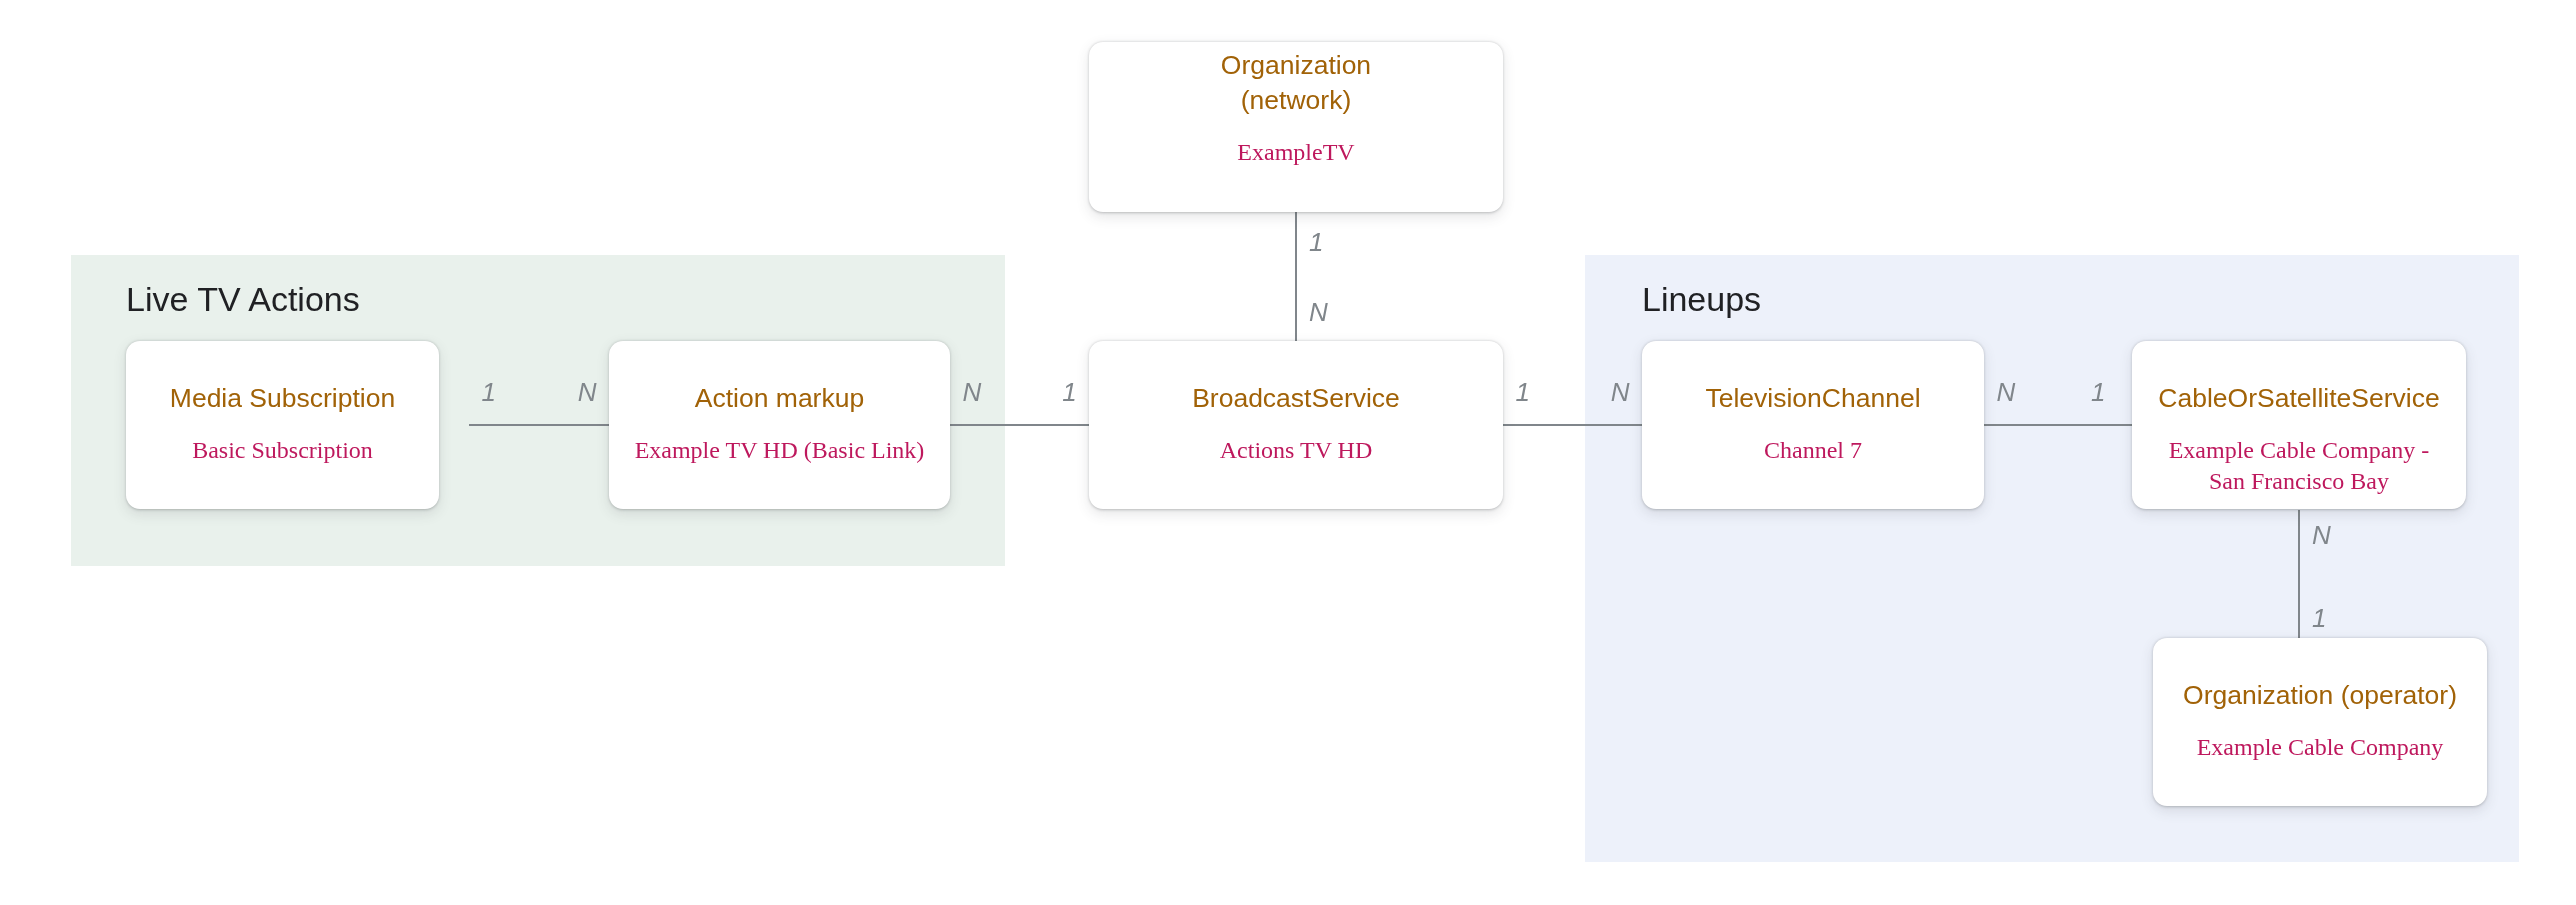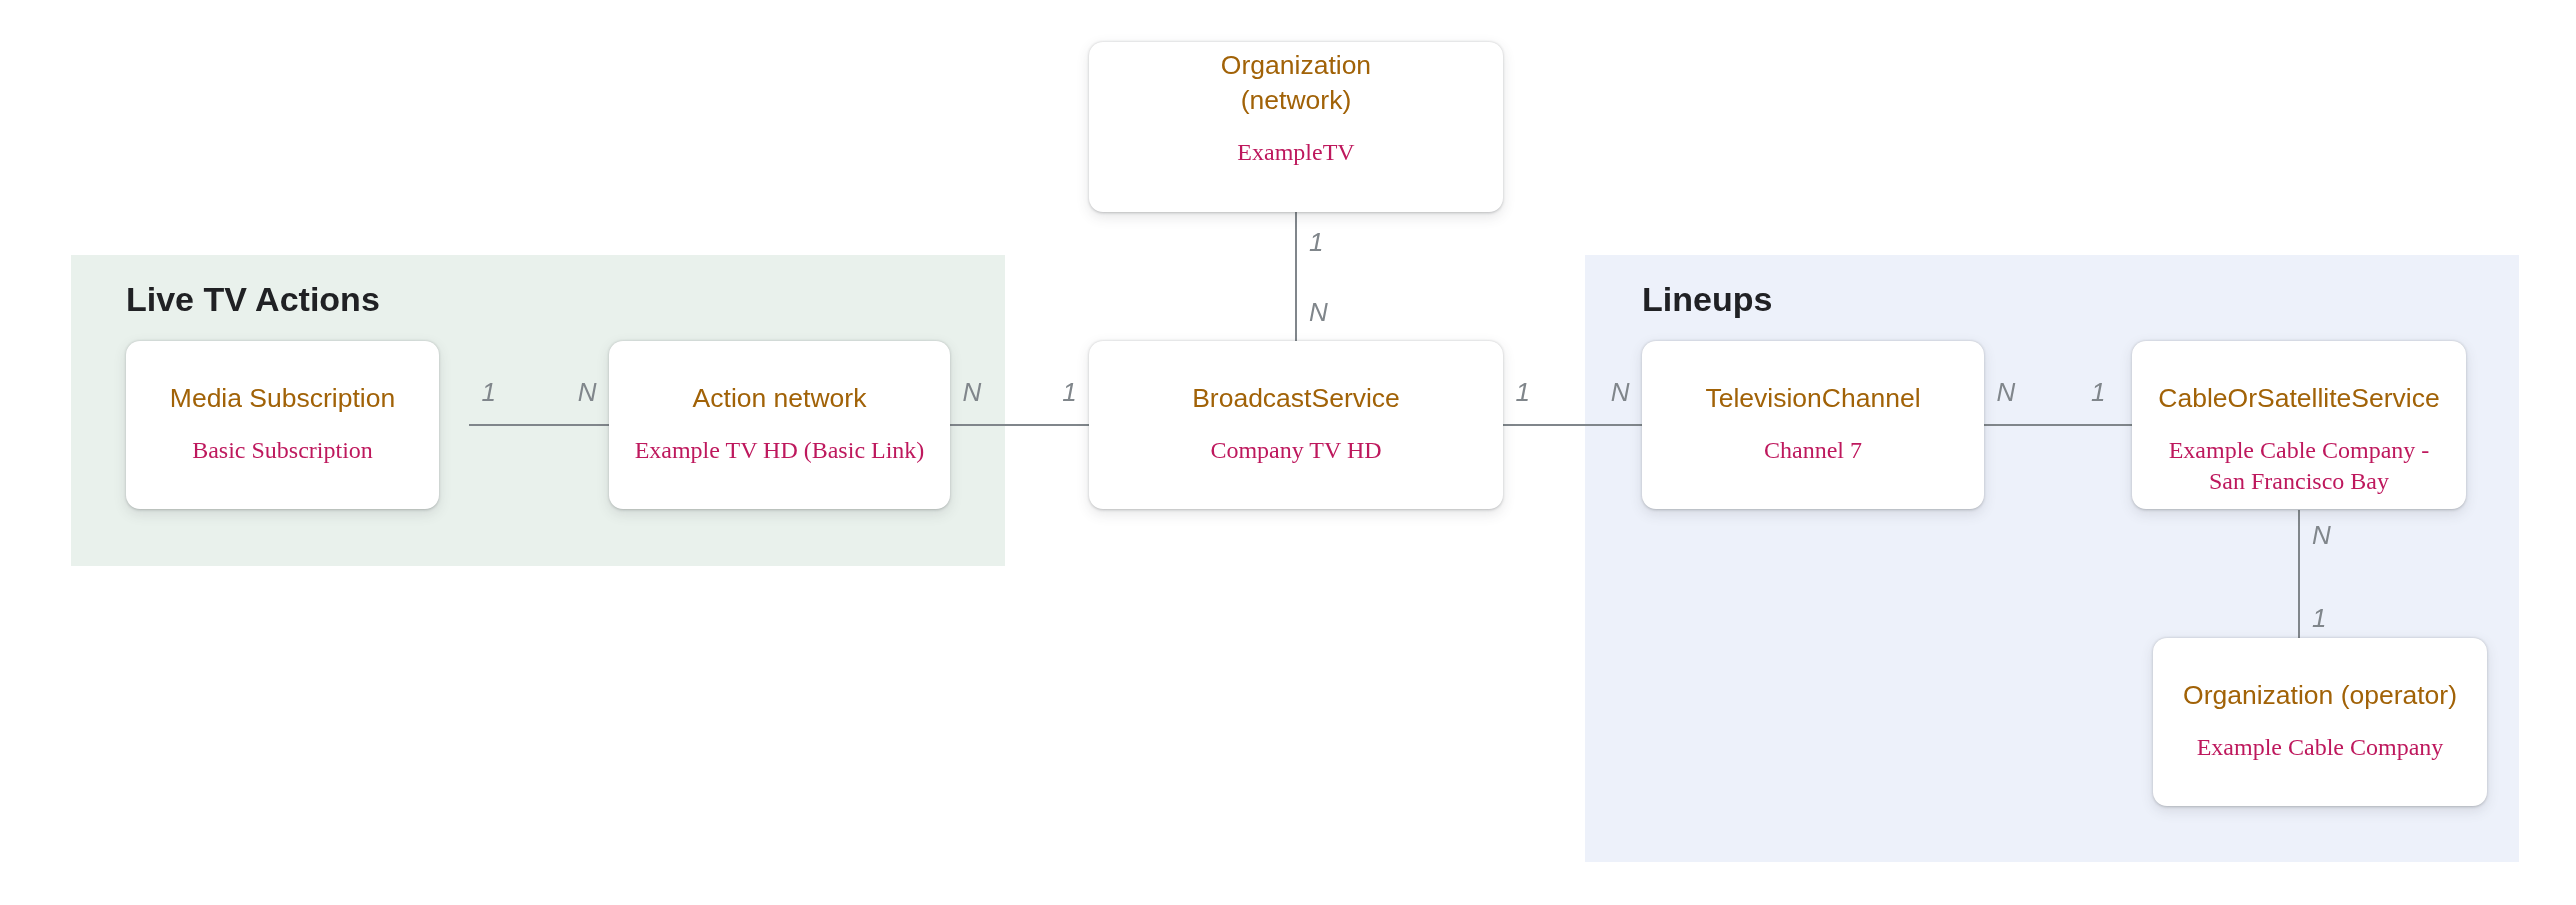--- a/index.html
+++ b/index.html
@@ -11,21 +11,21 @@
     font-family: "Liberation Sans", sans-serif;
     overflow: hidden;
   }
 
   
   .group { position: absolute; }
   .group-live    { left: 71px;   top: 255px; width: 934px; height: 311px; background: #e9f1ec; }
   .group-lineups { left: 1585px; top: 255px; width: 934px; height: 607px; background: #edf1fa; }
   .group-label {
     position: absolute; margin: 0;
-    font-size: 34px; font-weight: 700; color: #202124; line-height: 1;
+    font-size: 34px; font-weight: 400; color: #202124; line-height: 1;
   }
   .group-live .group-label    { left: 55px; top: 26.5px; }
   .group-lineups .group-label { left: 57px; top: 26.5px; }
 
   
   .edge { position: absolute; }
   .edge .line { position: absolute; background: #80868b; }
   .edge .lbl {
     position: absolute;
     font-size: 26px; font-style: italic; color: #80868b; line-height: 1.1;
@@ -134,27 +134,27 @@
 (network)</div>
     <div class="node-subtitle">ExampleTV</div>
   </div>
 
   <div class="node n-media">
     <div class="node-title">Media Subscription</div>
     <div class="node-subtitle">Basic Subscription</div>
   </div>
 
   <div class="node n-action">
-    <div class="node-title">Action network</div>
+    <div class="node-title">Action markup</div>
     <div class="node-subtitle">Example TV HD (Basic Link)</div>
   </div>
 
   <div class="node n-broadcast">
     <div class="node-title">BroadcastService</div>
-    <div class="node-subtitle">Company TV HD</div>
+    <div class="node-subtitle">Actions TV HD</div>
   </div>
 
   <div class="node n-tvchannel">
     <div class="node-title">TelevisionChannel</div>
     <div class="node-subtitle">Channel 7</div>
   </div>
 
   <div class="node n-cable">
     <div class="node-title">CableOrSatelliteService</div>
     <div class="node-subtitle">Example Cable Company -

